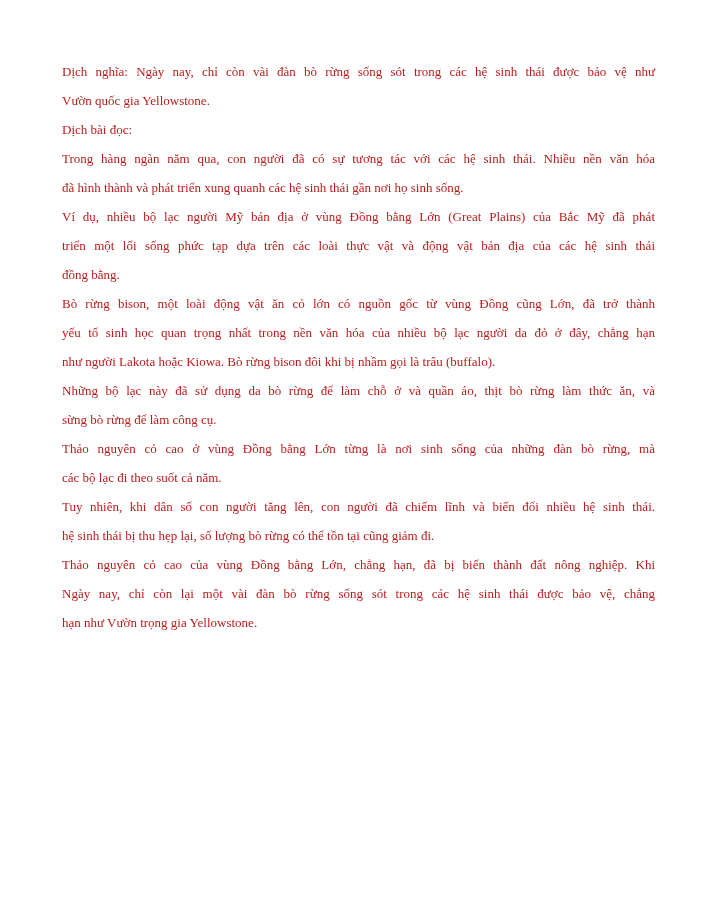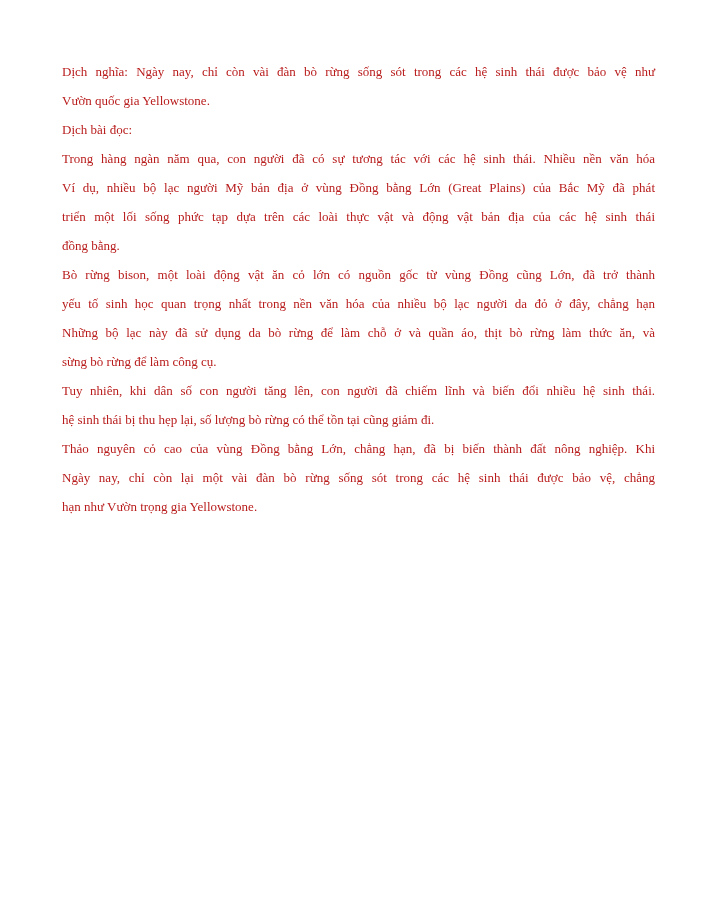--- a/index.html
+++ b/index.html
@@ -49,33 +49,39 @@
 <div class="page" style="background: rgb(255, 255, 255);">
     <div class="paragraph">
       <div class="line">Dịch nghĩa: Ngày nay, chỉ còn vài đàn bò rừng sống sót trong các hệ sinh thái được bảo vệ như</div>
       <div class="line last">Vườn quốc gia Yellowstone.</div>
     </div>
     <div class="paragraph">
       <div class="line last bold">Dịch bài đọc:</div>
     </div>
     <div class="paragraph">
       <div class="line">Trong hàng ngàn năm qua, con người đã có sự tương tác với các hệ sinh thái. Nhiều nền văn hóa</div>
+      <div class="line last">đã hình thành và phát triển xung quanh các hệ sinh thái gần nơi họ sinh sống.</div>
     </div>
     <div class="paragraph">
       <div class="line">Ví dụ, nhiều bộ lạc người Mỹ bản địa ở vùng Đồng bằng Lớn (Great Plains) của Bắc Mỹ đã phát</div>
       <div class="line">triển một lối sống phức tạp dựa trên các loài thực vật và động vật bản địa của các hệ sinh thái</div>
       <div class="line last">đồng bằng.</div>
     </div>
     <div class="paragraph">
       <div class="line">Bò rừng bison, một loài động vật ăn cỏ lớn có nguồn gốc từ vùng Đồng cũng Lớn, đã trở thành</div>
       <div class="line">yếu tố sinh học quan trọng nhất trong nền văn hóa của nhiều bộ lạc người da đỏ ở đây, chẳng hạn</div>
+      <div class="line last">như người Lakota hoặc Kiowa. Bò rừng bison đôi khi bị nhầm gọi là trâu (buffalo).</div>
     </div>
     <div class="paragraph">
       <div class="line">Những bộ lạc này đã sử dụng da bò rừng để làm chỗ ở và quần áo, thịt bò rừng làm thức ăn, và</div>
       <div class="line last">sừng bò rừng để làm công cụ.</div>
+    </div>
+    <div class="paragraph">
+      <div class="line">Thảo nguyên cỏ cao ở vùng Đồng bằng Lớn từng là nơi sinh sống của những đàn bò rừng, mà</div>
+      <div class="line last">các bộ lạc đi theo suốt cả năm.</div>
     </div>
     <div class="paragraph">
       <div class="line">Tuy nhiên, khi dân số con người tăng lên, con người đã chiếm lĩnh và biến đổi nhiều hệ sinh thái.</div>
       <div class="line last">hệ sinh thái bị thu hẹp lại, số lượng bò rừng có thể tồn tại cũng giảm đi.</div>
       <div class="line">Thảo nguyên cỏ cao của vùng Đồng bằng Lớn, chẳng hạn, đã bị biến thành đất nông nghiệp. Khi</div>
     </div>
     <div class="paragraph">
       <div class="line">Ngày nay, chỉ còn lại một vài đàn bò rừng sống sót trong các hệ sinh thái được bảo vệ, chẳng</div>
       <div class="line last">hạn như Vườn trọng gia Yellowstone.</div>
     </div>

